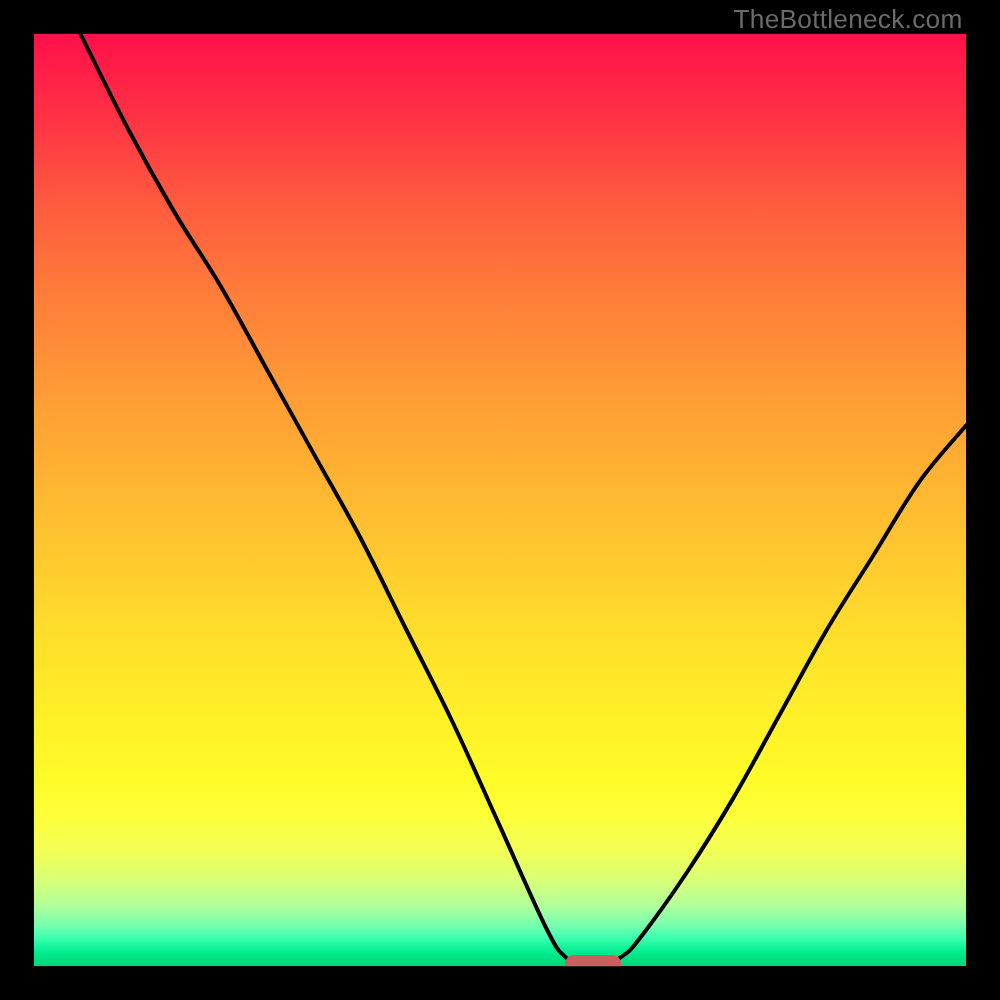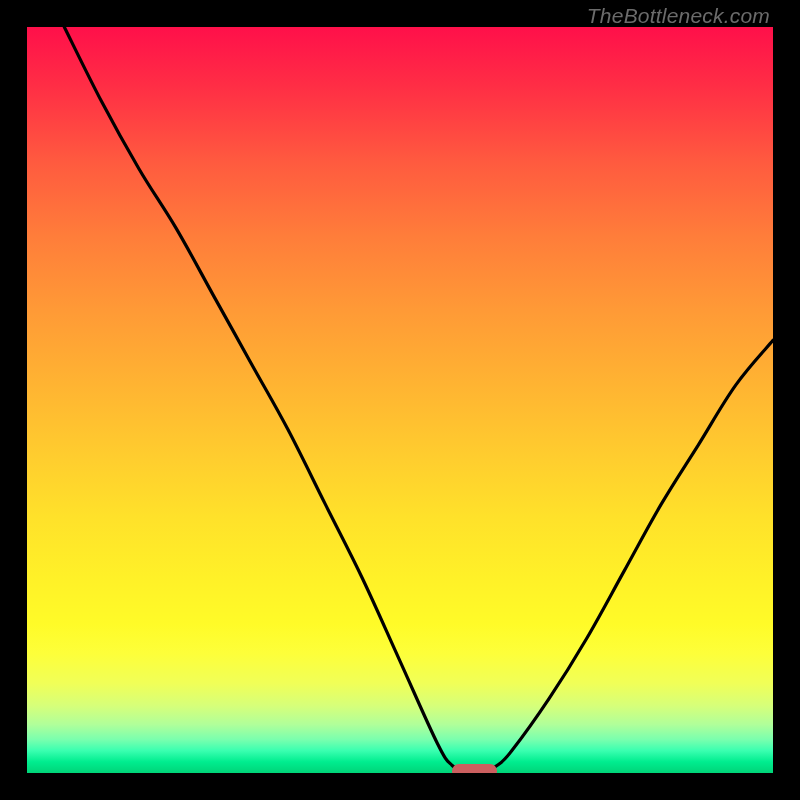--- a/index.html
+++ b/index.html
@@ -59,21 +59,20 @@
     border-radius: 10px;
   }
   .watermark {
     position: absolute;
     top: 4px;
     right: 30px;
     color: #6b6b6b;
     font-size: 21px;
     font-weight: 500;
     letter-spacing: 0.2px;
-    font-style: italic;
   }
 </style>
 </head>
 <body>
 
 <div class="frame">
 
   <div class="watermark">TheBottleneck.com</div>
 
   <div class="plot">

